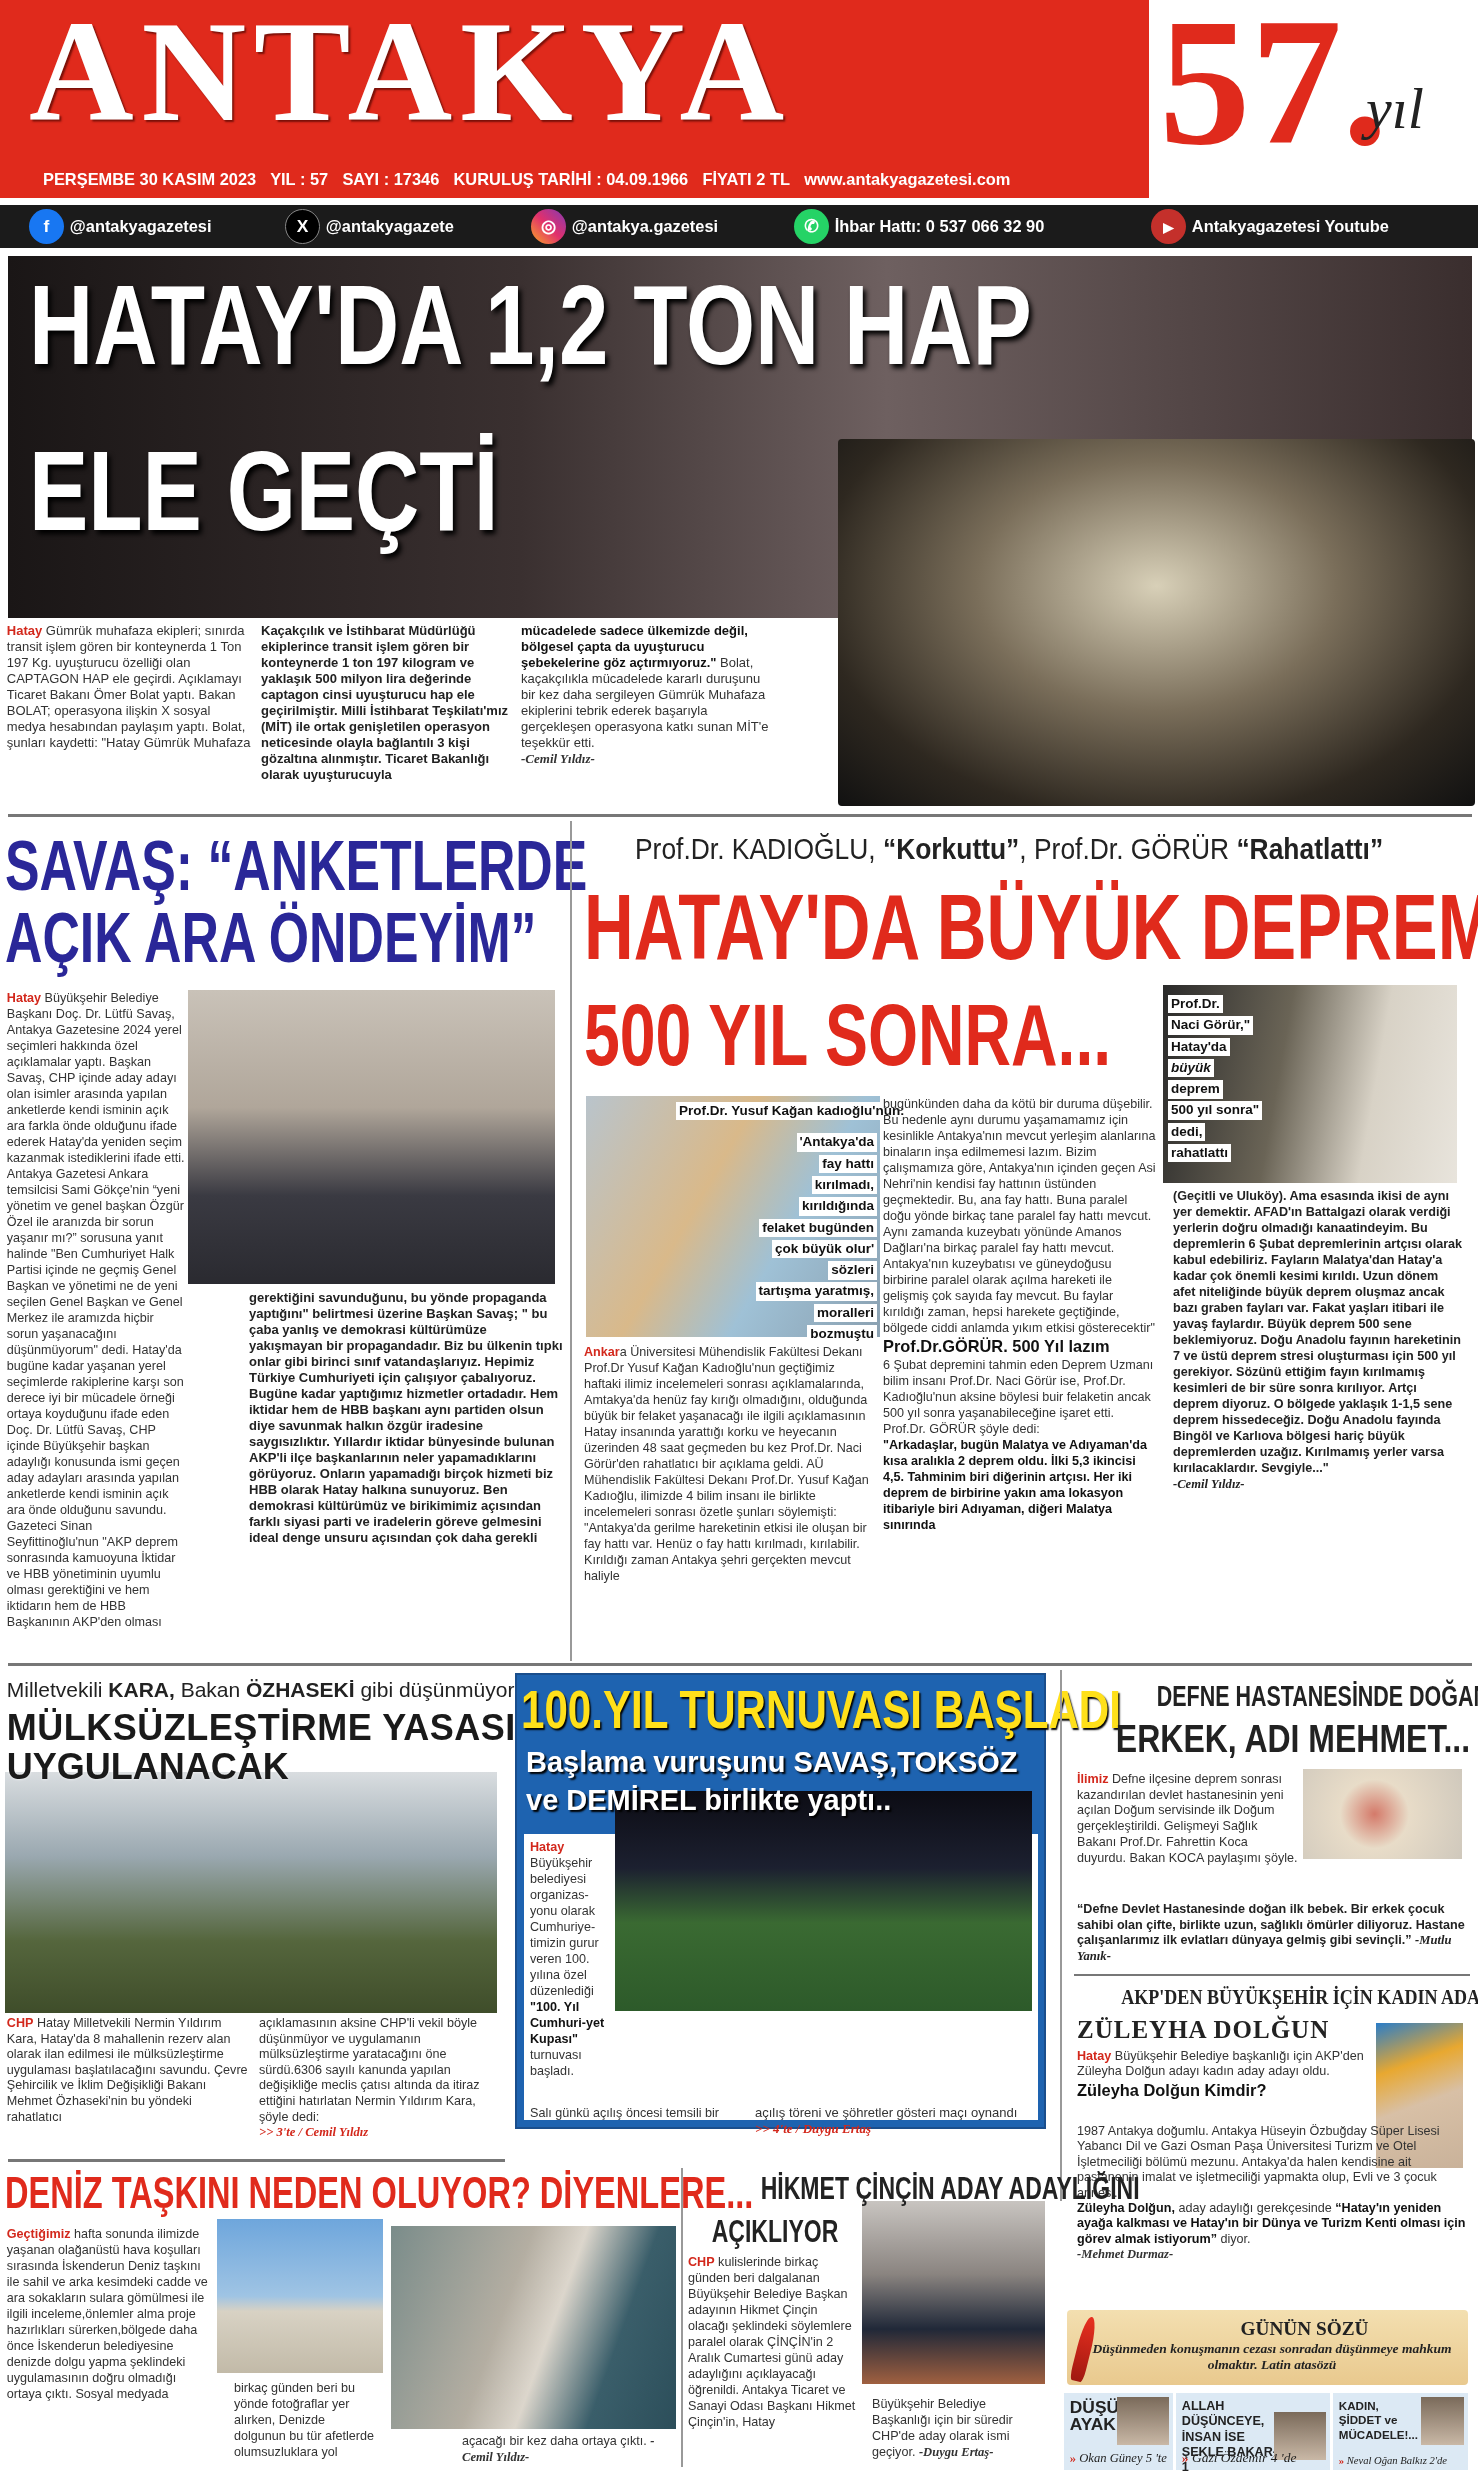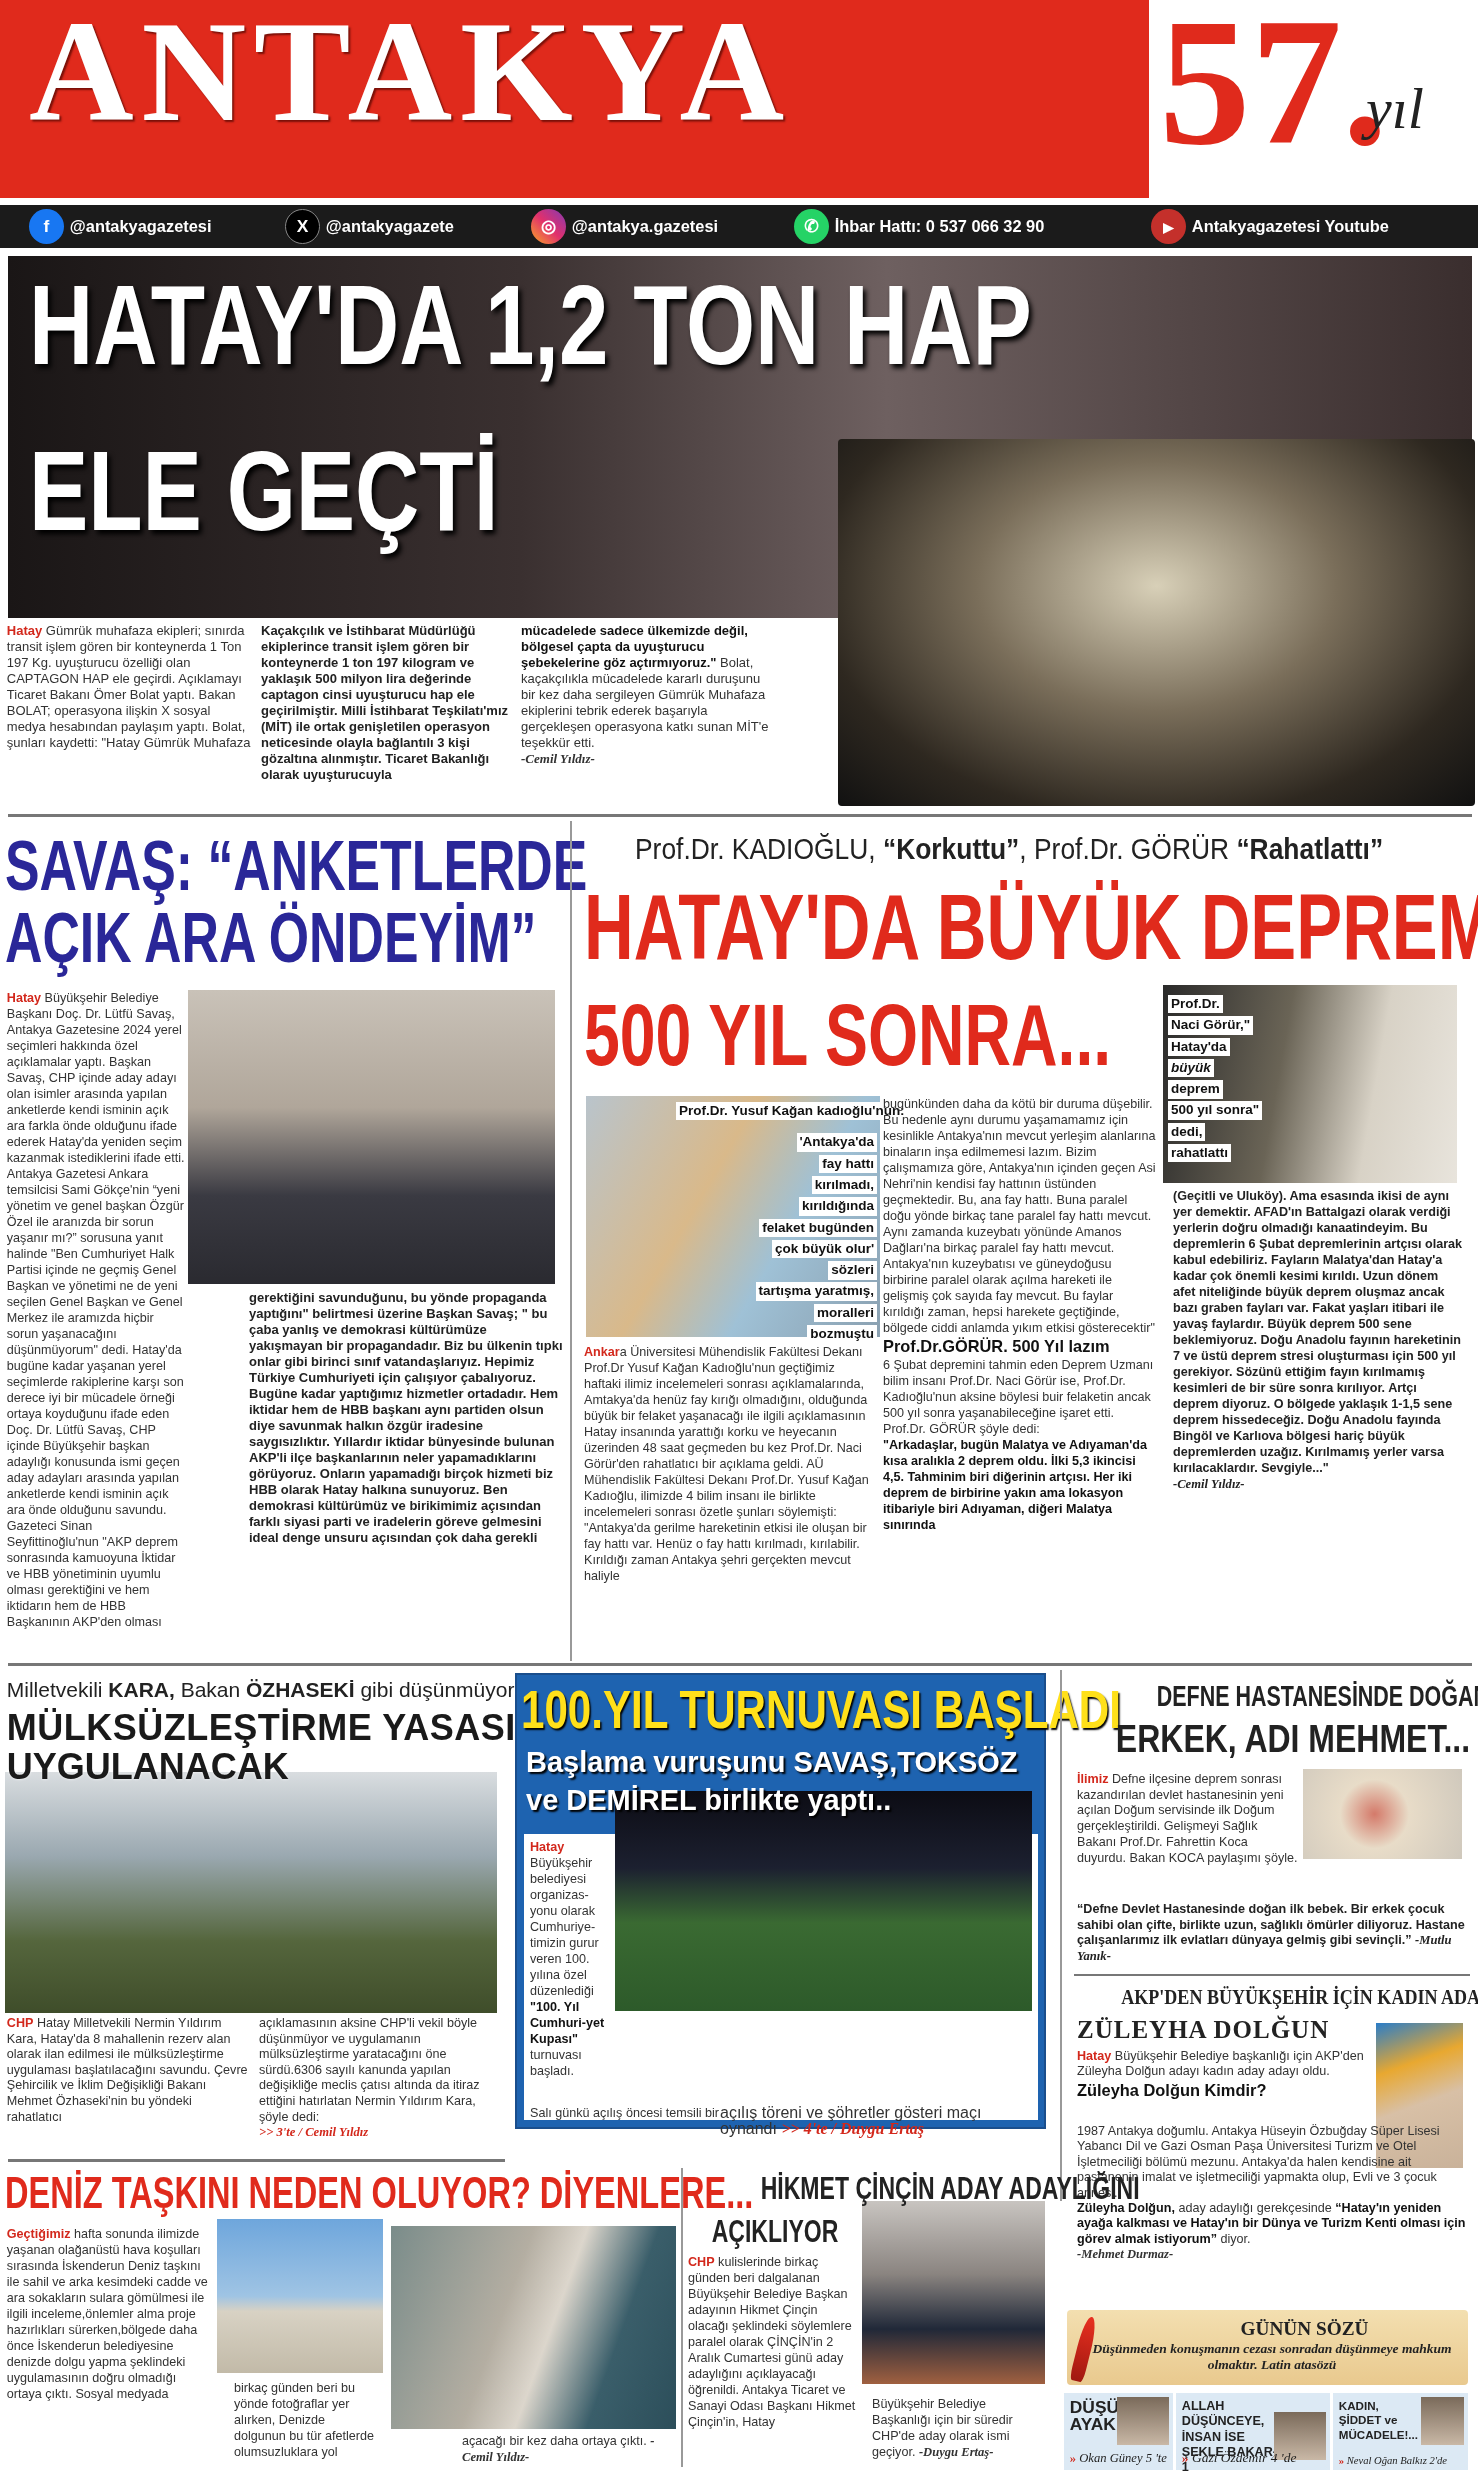--- a/index.html
+++ b/index.html
@@ -75,20 +75,28 @@
 
 #hikH1{left:687px;top:2170px;font-size:32px;font-weight:bold;color:#222;white-space:nowrap;transform:scaleX(0.72)}
 #hikH2{left:687px;top:2213px;font-size:32px;font-weight:bold;color:#222;white-space:nowrap;transform:scaleX(0.72)}
 #hikImg{left:862px;top:2201px;width:183px;height:183px;background:linear-gradient(180deg,#c8c4c0 0%,#8a8480 40%,#202838 70%,#a06040 100%)}
 </style>
 </head>
 <body>
 
 <div class="abs" id="mast">
   <div class="abs" id="logo">ANTAKYA</div>
+  <div class="abs" id="dateline">
+    <span>PERŞEMBE 30 KASIM 2023</span>
+    <span>YIL : 57</span>
+    <span>SAYI : 17346</span>
+    <span>KURULUŞ TARİHİ : 04.09.1966</span>
+    <span>FİYATI 2 TL</span>
+    <span>www.antakyagazetesi.com</span>
+  </div>
 </div>
 <div class="abs" id="anniv">57.</div>
 <div class="abs" id="annivyil">yıl</div>
 
 <div class="abs" id="social">
   <div class="soc" style="left:29px">
     <span class="ic" style="background:#1877f2;color:#fff">f</span>
     <span>@antakyagazetesi</span>
   </div>
   <div class="soc" style="left:285px">
@@ -169,21 +177,21 @@
 
 <div class="abs" id="turBox"></div>
 <div class="abs" id="turWhite"></div>
 <div class="abs" id="turImg"></div>
 <div class="abs cond" id="turH">100.YIL TURNUVASI BAŞLADI</div>
 <div class="abs" id="turSub1">Başlama vuruşunu SAVAŞ,TOKSÖZ</div>
 <div class="abs" id="turSub2">ve DEMİREL birlikte yaptı..</div>
 <div class="abs" style="left:524px;top:1836px;width:89px;height:193px;background:#fff"></div>
 <div class="body" style="left:530px;top:1839px;width:85px;font-size:12.6px;line-height:16px"><span class="red">Hatay</span><br><span>Büyükşehir belediyesi organizas-yonu olarak Cumhuriye-timizin gurur veren 100. yılına özel düzenlediği</span> <b>"100. Yıl Cumhuri-yet Kupası"</b> <span>turnuvası başladı.</span></div>
 <div class="body" style="left:530px;top:2105px;width:232px;font-size:12.6px">Salı günkü açılış öncesi temsili bir</div>
-<div class="body" style="left:720px;top:2105px;width:280px;font-size:16px"><span>açılış töreni ve şöhretler gösteri maçı oynandı</span> <span class="sig" style="color:#d3281c">&gt;&gt; 4'te / Duygu Ertaş</span></div>
+<div class="body" style="left:755px;top:2105px;width:280px;font-size:13px"><span>açılış töreni ve şöhretler gösteri maçı oynandı</span> <span class="sig" style="color:#d3281c">&gt;&gt; 4'te / Duygu Ertaş</span></div>
 
 <div class="vr" style="left:1060px;top:1670px;height:531px"></div>
 <div class="abs" id="defH1">DEFNE HASTANESİNDE DOĞAN İLK BEBEK</div>
 <div class="abs" id="defH2">ERKEK, ADI MEHMET...</div>
 <div class="abs" id="defImg"></div>
 <div class="body" style="left:1077px;top:1772px;width:222px;font-size:12.6px;line-height:15.7px"><span class="red">İlimiz</span><span> Defne ilçesine deprem sonrası kazandırılan devlet hastanesinin yeni açılan Doğum servisinde ilk Doğum gerçekleştirildi. Gelişmeyi Sağlık Bakanı Prof.Dr. Fahrettin Koca duyurdu. Bakan KOCA paylaşımı şöyle.</span></div>
 <div class="body" style="left:1077px;top:1902px;width:391px;font-size:12.6px;line-height:15.7px;font-weight:bold;color:#222"><span>“Defne Devlet Hastanesinde doğan ilk bebek. Bir erkek çocuk sahibi olan çifte, birlikte uzun, sağlıklı ömürler diliyoruz. Hastane çalışanlarımız ilk evlatları dünyaya gelmiş gibi sevinçli.”</span> <span class="sig">-Mutlu Yanık-</span></div>
 <div class="hr" style="left:1074px;top:1974px;width:396px;height:1.9px"></div>
 
 <div class="abs" id="zulH1">AKP'DEN BÜYÜKŞEHİR İÇİN KADIN ADAY ADAYI</div>

